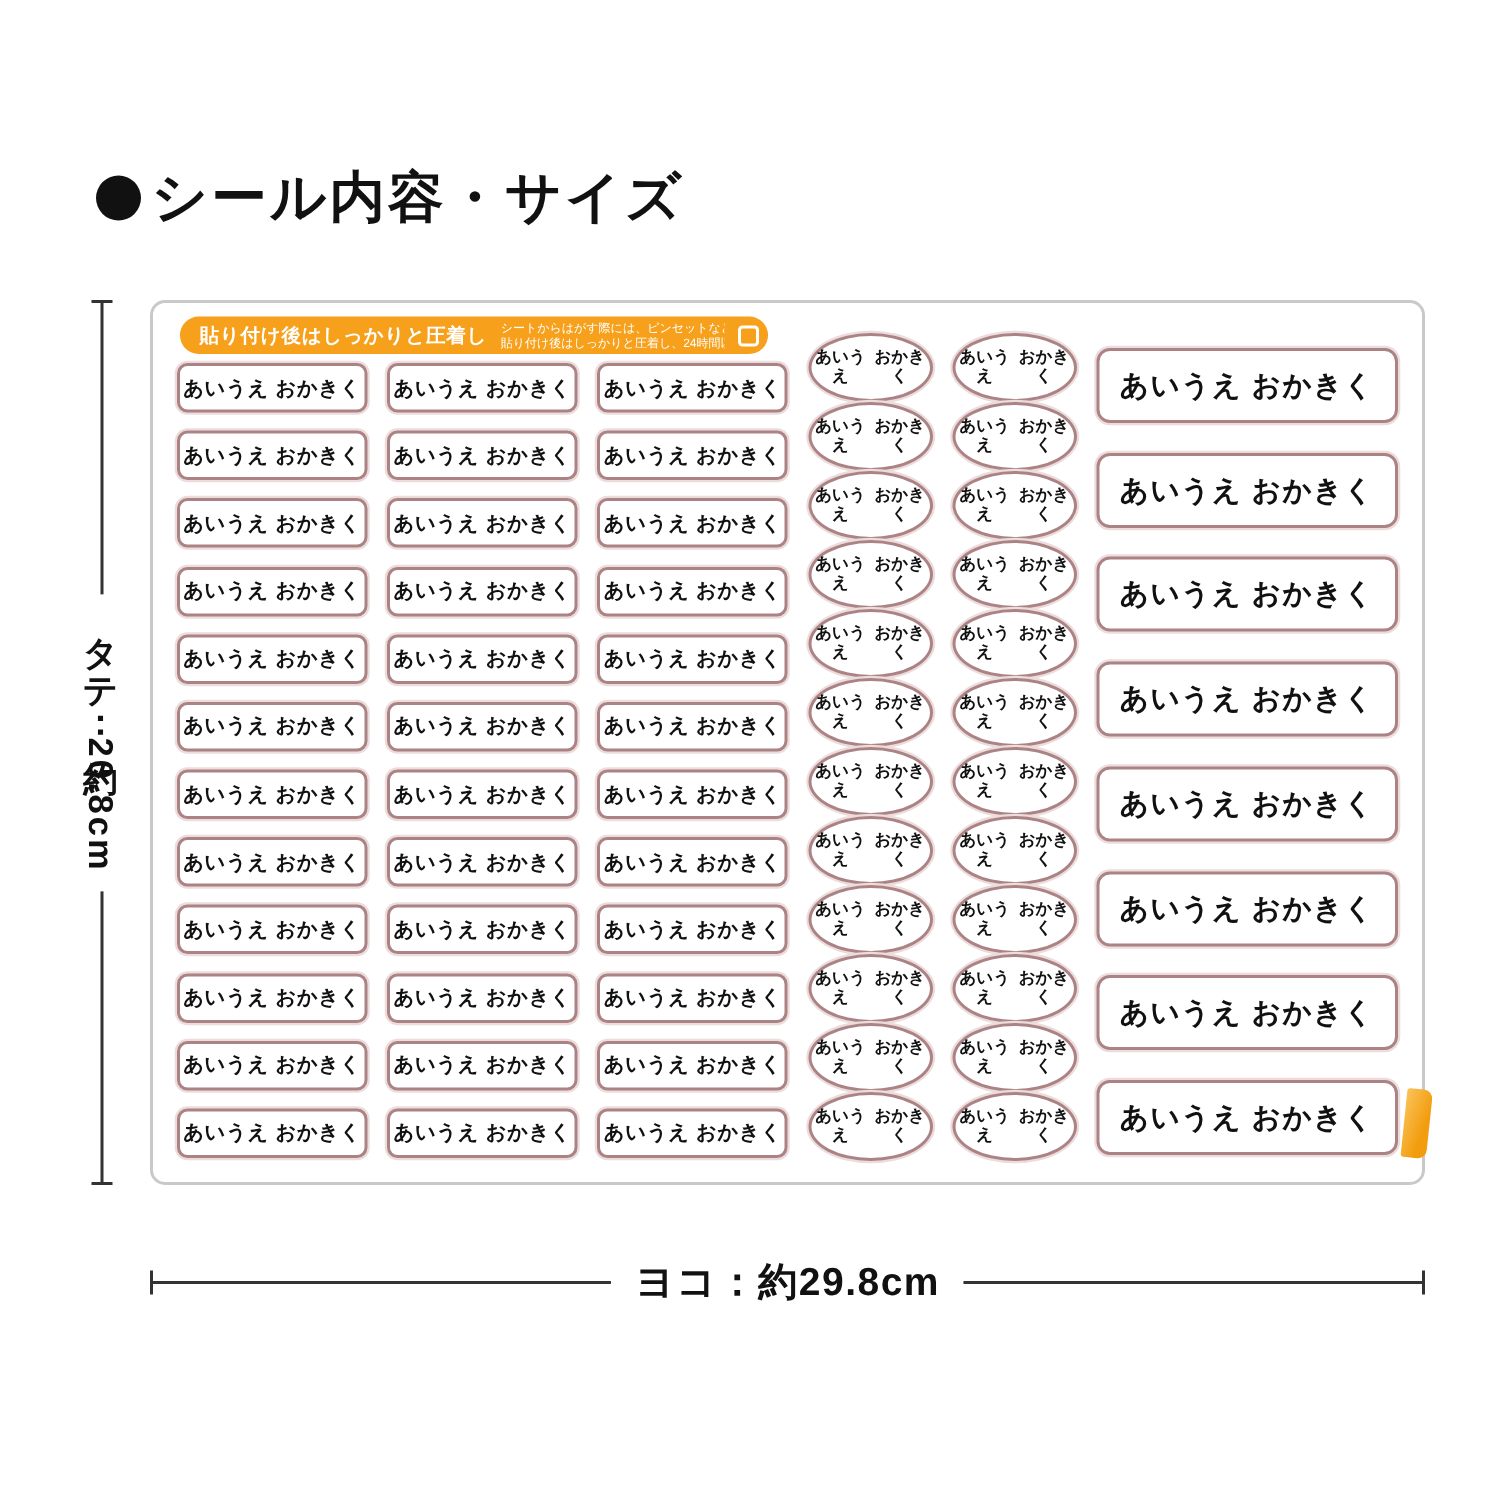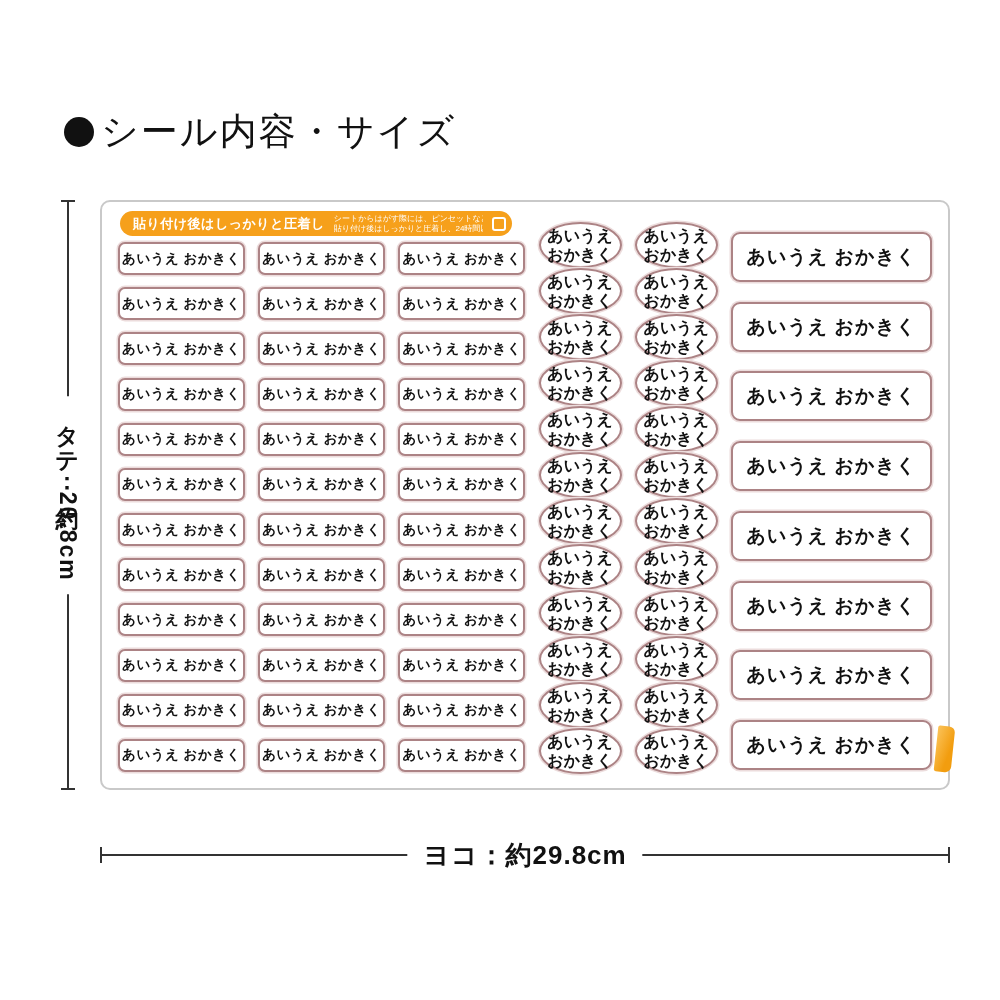--- a/index.html
+++ b/index.html
@@ -3,21 +3,21 @@
 <meta charset="utf-8">
 <style>
   * { box-sizing: border-box; margin: 0; padding: 0; }
   html,body { width:1000px; height:1000px; background:#ffffff;
     font-family:"Liberation Sans","DejaVu Sans",sans-serif; color:#111; }
   .page { position:relative; width:1000px; height:1000px; overflow:hidden; }
 
   
   .title-row { position:absolute; left:64px; top:107px; display:flex; align-items:center; gap:7px; }
   .bullet { width:30px; height:30px; background:#111; border-radius:50%; flex:0 0 auto; }
-  .title-text { font-size:37px; font-weight:normal; letter-spacing:2px; color:#111; }
+  .title-text { font-size:37px; font-weight:bold; letter-spacing:2px; color:#111; }
 
   
   .dim-v { position:absolute; left:58px; top:200px; width:20px; height:590px; }
   .dim-v .vline { position:absolute; left:9px; top:0; width:2px; height:100%; background:#333; }
   .dim-v .cap { position:absolute; left:3px; width:14px; height:2px; background:#333; }
   .dim-v .cap.top { top:0; }
   .dim-v .cap.bottom { bottom:0; }
   .dim-v-label { position:absolute; top:50%; left:50%; transform:translate(-50%,-50%);
     writing-mode:vertical-rl; text-orientation:mixed; background:#fff; padding:12px 2px;
     font-size:23px; font-weight:600; letter-spacing:2px; white-space:nowrap; }
@@ -48,22 +48,22 @@
     display:flex; justify-content:space-between; }
   .col { display:flex; flex-direction:column; justify-content:space-between; }
   .small-col { width:127px; padding-top:36px; padding-bottom:6px; }
   .oval-col  { width:83px;  padding-top:16px; padding-bottom:4px; }
   .large-col { width:201px; padding-top:26px; padding-bottom:8px; }
 
   .sticker { background:#fff; display:flex; align-items:center; justify-content:center;
     text-align:center; font-weight:bold; color:#111;
     border:2px solid #ac8385; box-shadow:0 0 0 1.5px #ecdcdc; }
   .sticker.small { height:33px; border-radius:7px; font-size:13.5px; letter-spacing:0.5px; }
-  .sticker.oval  { height:48px; border-radius:50%; font-size:16px; line-height:1.2;
-    flex-direction:column; }
+  .sticker.oval  { height:48px; border-radius:50%; font-size:11px; line-height:1.2;
+    }
   .sticker.large { height:50px; border-radius:9px; border-width:2.5px; font-size:19px; letter-spacing:1px; }
 
   .corner-fold { position:absolute; right:-5px; bottom:16px; width:17px; height:46px;
     background:linear-gradient(105deg,#fbc35a 0%,#f29d0f 70%); border-radius:2px 6px 6px 2px;
     transform:rotate(6deg); }
 </style>
 </head>
 <body>
 
 <div class="page">

